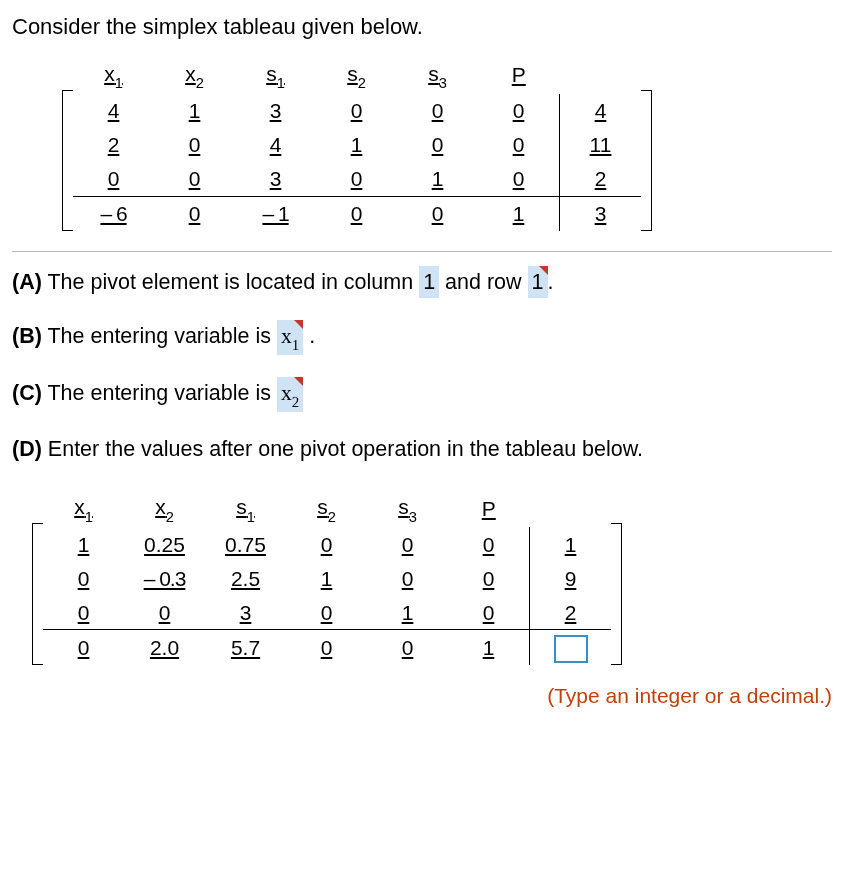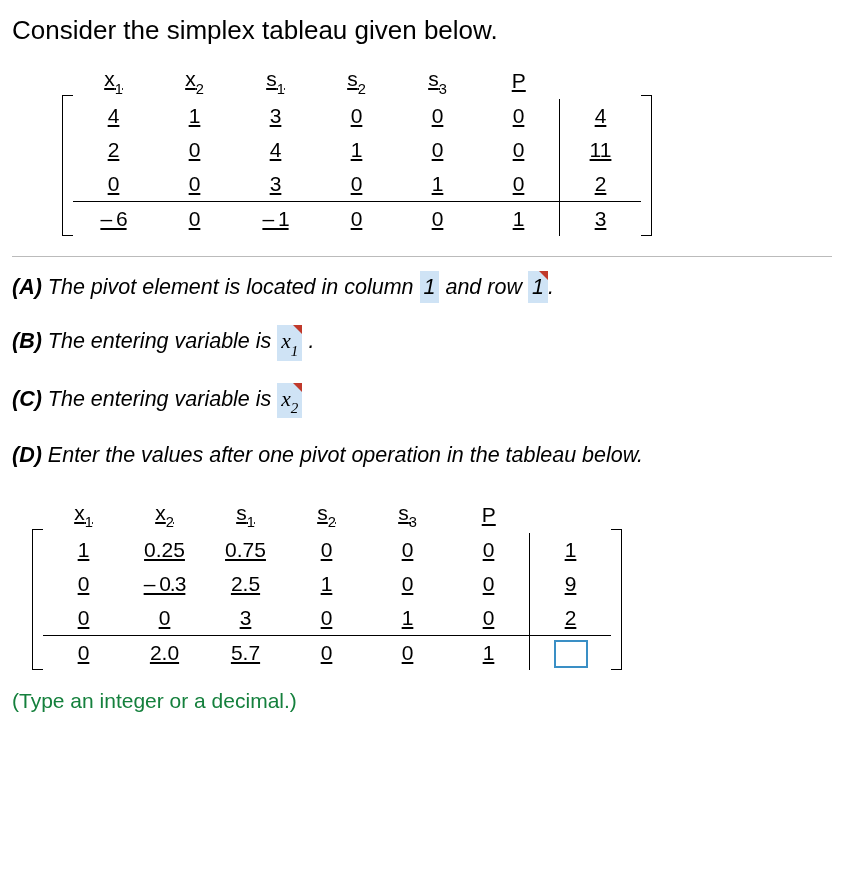--- a/index.html
+++ b/index.html
@@ -5,21 +5,21 @@
   body {
     font-family: Arial, Helvetica, sans-serif;
     font-size: 21px;
     color: #000;
     margin: 0;
     padding: 12px 12px 20px 12px;
     width: 844px;
     box-sizing: border-box;
     line-height: 1.4;
   }
-  .intro { margin-bottom: 10px; font-size: 26px; }
+  .intro { margin-bottom: 10px; font-size: 22px; }
   .tableau {
     display: inline-block;
     margin-left: 50px;
     margin-top: 4px;
     margin-bottom: 12px;
   }
   .tableau2 { margin-left: 20px; }
   .tbl { border-collapse: collapse; text-decoration: underline; }
   .tbl td {
     text-align: center;
@@ -49,39 +49,38 @@
   .bracket.left { border-left: 1.5px solid #000; }
   .bracket.right { border-right: 1.5px solid #000; }
   hr.divider {
     border: none;
     border-top: 1px solid #bbb;
     margin: 8px 0 14px 0;
   }
   .part {
     margin: 12px 0 22px 0;
     font-size: 21.5px;
-    font-style: italic;
   }
   .part .label { font-weight: bold; }
   .highlight {
     background: #cfe3f5;
     padding: 1px 4px;
     position: relative;
     display: inline-block;
   }
   .highlight.flag::after {
     content: "";
     position: absolute;
     top: 0; right: 0;
     width: 0; height: 0;
     border-top: 9px solid #c0392b;
     border-left: 9px solid transparent;
   }
   .varfont { font-family: 'Times New Roman', serif; }
-  .help { color: #15803d; font-size: 21px; margin-top: 4px; }
+  .help { color: #c2410c; font-size: 21px; margin-top: 4px; text-align: right; }
   .inputbox {
     display: inline-block;
     width: 30px; height: 24px;
     border: 2px solid #3a8fc5;
     vertical-align: middle;
   }
   .neg { letter-spacing: -1px; }
 </style>
 </head>
 <body>

